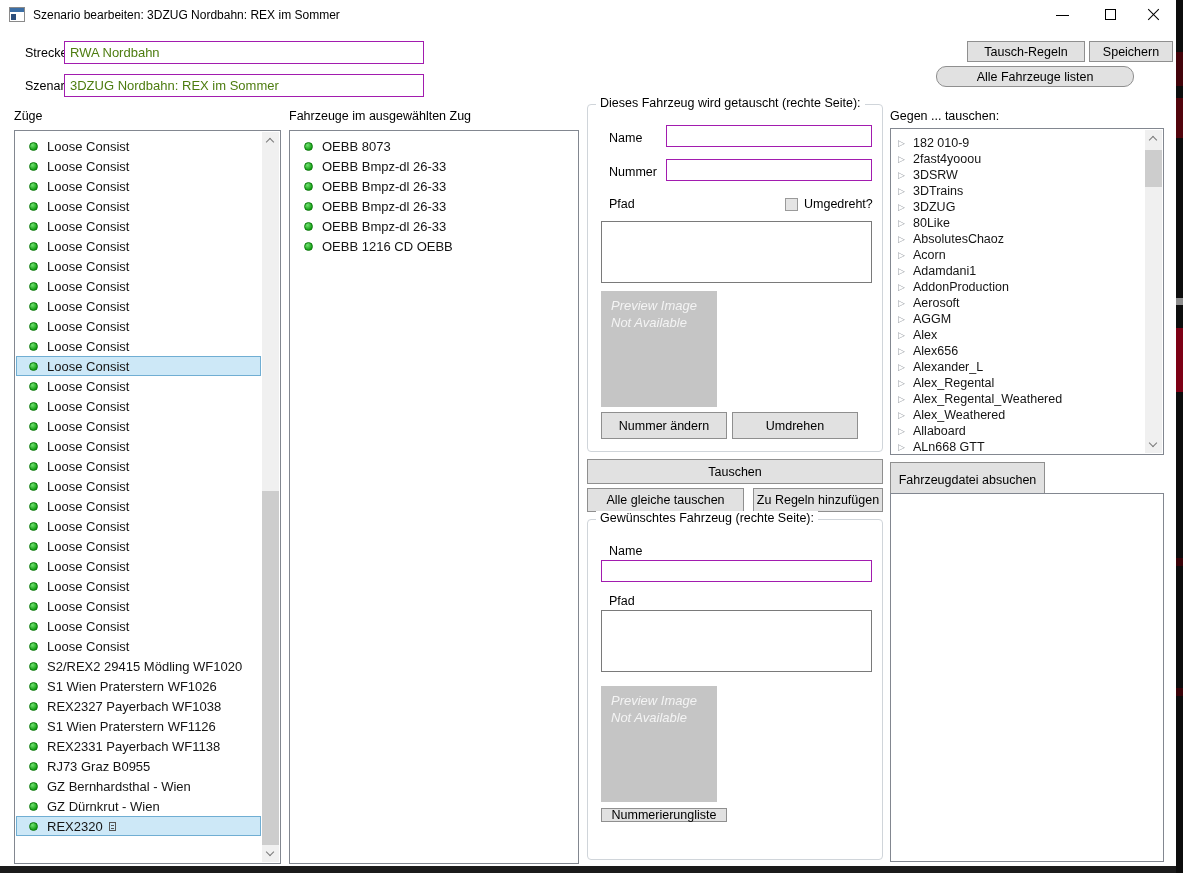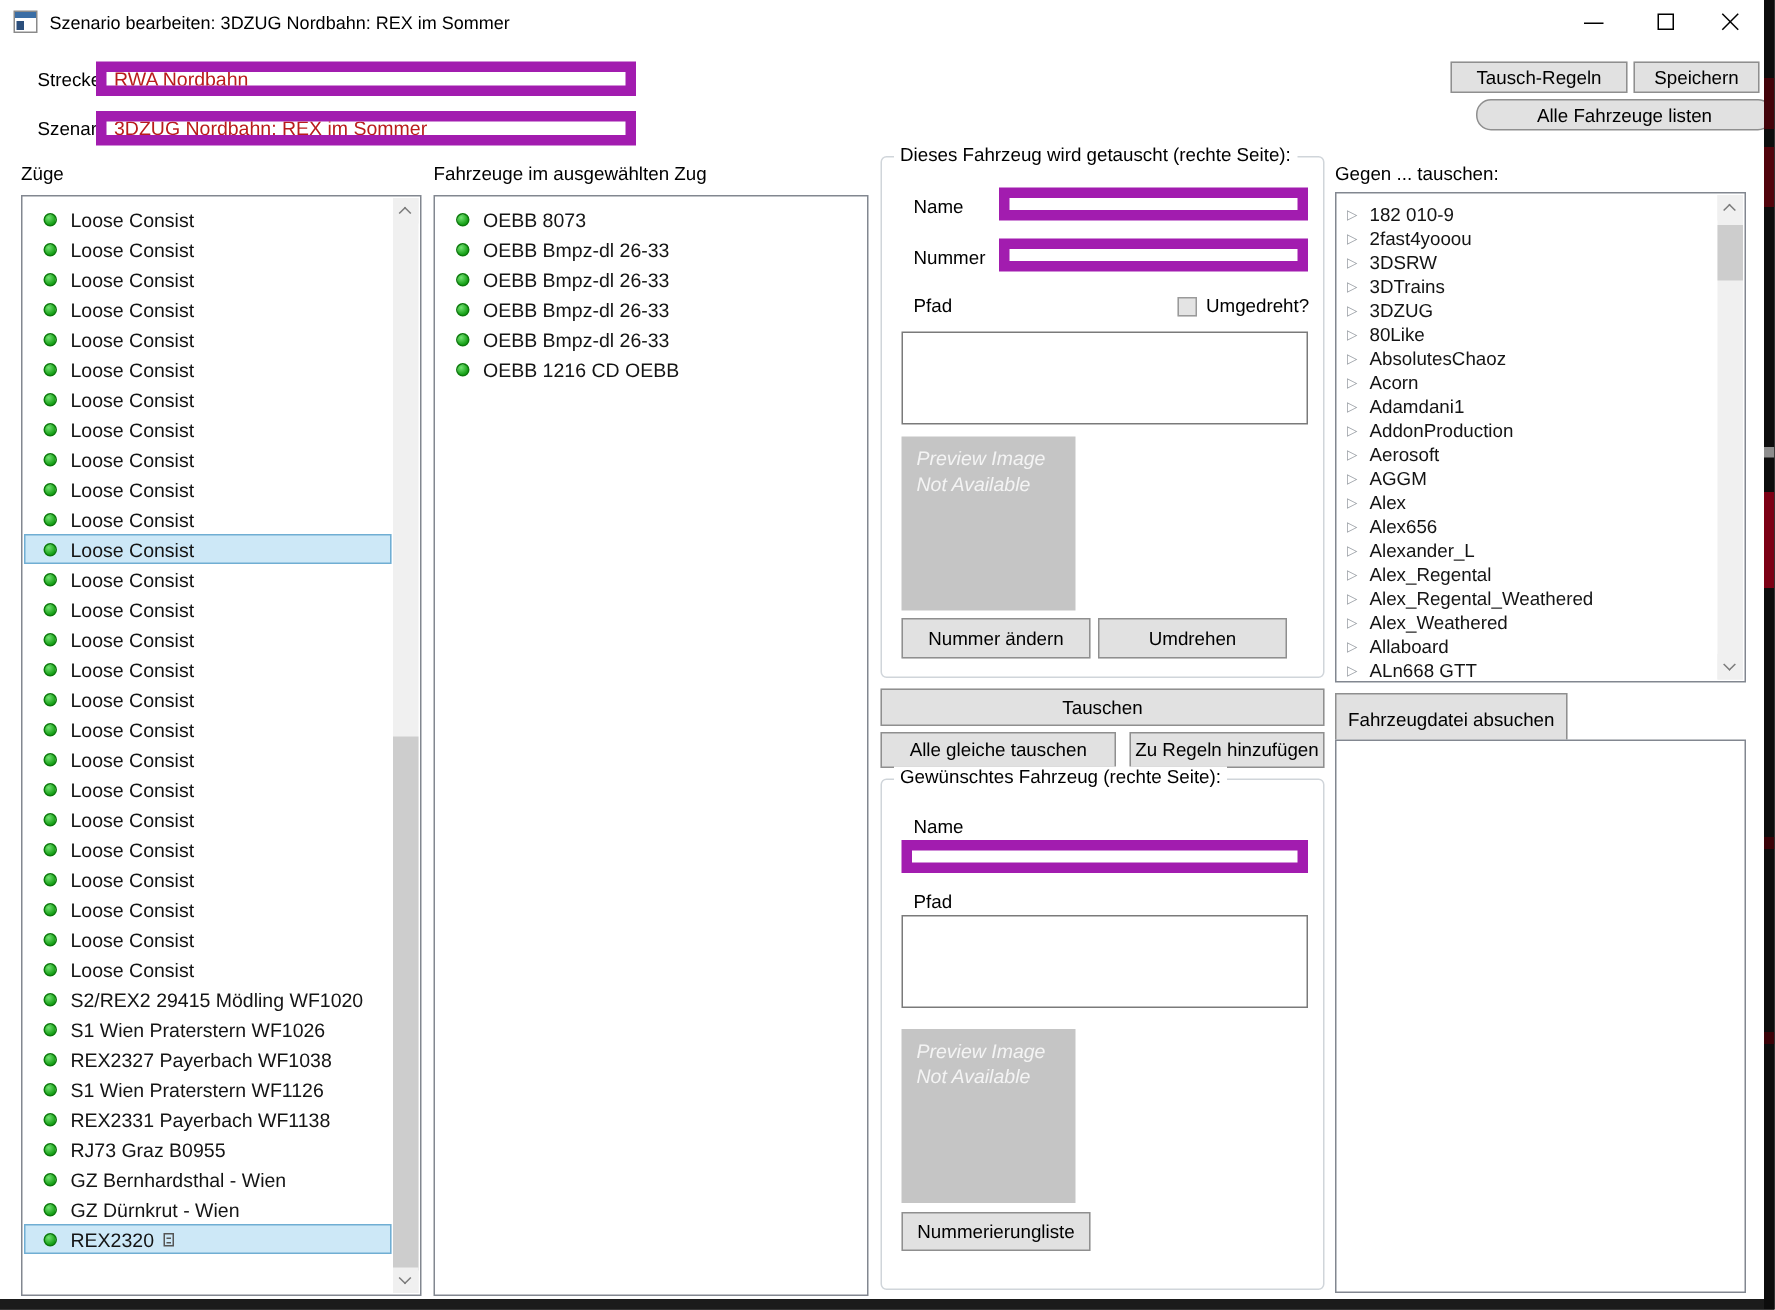--- a/index.html
+++ b/index.html
@@ -16,21 +16,21 @@
   .winbtn{position:absolute;top:0;width:44px;height:30px;}
   .winbtn.min{left:1041px;} .winbtn.max{left:1089px;} .winbtn.close{left:1132px;}
   .glyph-min{position:absolute;left:15px;top:15px;width:13px;height:0;border-top:1px solid #000;}
   .glyph-max{position:absolute;left:16px;top:9px;width:11px;height:11px;border:1px solid #000;}
   .glyph-close{position:absolute;left:15px;top:8px;width:14px;height:14px;}
   .glyph-close::before,.glyph-close::after{content:"";position:absolute;left:-1px;top:6px;width:15px;height:0;border-top:1px solid #000;}
   .glyph-close::before{transform:rotate(45deg);} .glyph-close::after{transform:rotate(-45deg);}
 
   
   .lbl{position:absolute;font-size:12.5px;color:#000;white-space:nowrap;}
-  .tbox{position:absolute;border:7px solid #a21caf;background:#fff;font-size:13px;padding:2px 5px;color:#b91c1c;outline:none;}
+  .tbox{position:absolute;border:1px solid #a21caf;background:#fff;font-size:13px;padding:2px 5px;color:#4d7c0f;outline:none;}
   .btn{position:absolute;background:#e1e1e1;border:1px solid #8f8f8f;font-size:12.5px;color:#000;
        display:flex;align-items:center;justify-content:center;white-space:nowrap;cursor:default;}
   .panel{position:absolute;border:1px solid #828790;background:#fff;overflow:hidden;padding-left:28px;}
   .group{position:absolute;border:1px solid #d0d5da;border-radius:4px;background:#fff;}
   .group>.legend{position:absolute;top:-9px;left:8px;background:#fff;padding:0 4px;font-size:12.5px;color:#000;white-space:nowrap;}
   .preview{position:absolute;background:#c5c5c5;color:#f4f4f4;font-style:italic;font-size:13px;line-height:1.3;padding:7px 10px;}
   .textarea{position:absolute;border:1px solid #7a7a7a;background:#fff;}
   .checkbox{position:absolute;width:13px;height:13px;border:1px solid #9a9a9a;background:#e4e4e4;}
 
   
@@ -81,21 +81,21 @@
         </div>
     </div>
 
     <span class="lbl" style="left:25px;top:46px;">Strecke</span>
     <input class="tbox" style="left: 64px; top: 41px; width: 360px; height: 23px;" value="RWA Nordbahn">
     <span class="lbl" style="left:25px;top:79px;">Szenario</span>
     <input class="tbox" style="left: 64px; top: 74px; width: 360px; height: 23px;" value="3DZUG Nordbahn: REX im Sommer">
 
     <div class="btn" style="left:967px;top:41px;width:118px;height:21px;">Tausch-Regeln</div>
     <div class="btn" style="left:1089px;top:41px;width:84px;height:21px;">Speichern</div>
-    <div class="btn" style="left:984px;top:66px;width:198px;height:21px;border-radius:10px;">Alle Fahrzeuge listen</div>
+    <div class="btn" style="left:936px;top:66px;width:198px;height:21px;border-radius:10px;">Alle Fahrzeuge listen</div>
 
     <span class="lbl" style="left:14px;top:109px;">Züge</span>
     <div class="panel" style="left:14px;top:130px;width:267px;height:734px;">
       <div class="list-inner">
 
       <div class="row">
             <span class="dot"></span>
             <span class="txt">Loose Consist</span>
 
           </div>
@@ -337,21 +337,21 @@
     <div class="group" style="left:587px;top:519px;width:296px;height:341px;">
       <span class="legend">Gewünschtes Fahrzeug (rechte Seite):</span>
       <span class="lbl" style="left:21px;top:24px;">Name</span>
       <input class="tbox" style="left: 13px; top: 40px; width: 271px; height: 22px;">
       <span class="lbl" style="left:21px;top:74px;">Pfad</span>
       <div class="textarea" style="left:13px;top:90px;width:271px;height:62px;"></div>
       <div class="preview" style="left:13px;top:166px;width:116px;height:116px;">
         <div>Preview Image</div>
         <div>Not Available</div>
       </div>
-      <div class="btn" style="left:13px;top:288px;width:126px;height:26px;">Nummerierungliste</div>
+      <div class="btn" style="left:13px;top:288px;width:126px;height:14px;">Nummerierungliste</div>
     </div>
 
     <span class="lbl" style="left:890px;top:109px;">Gegen ... tauschen:</span>
     <div class="panel" style="left:890px;top:128px;width:274px;height:327px;">
       <div class="list-inner" style="right:18px;padding-top:6px;">
 
       <div class="trow">
             <span class="expander"></span>
             <span class="txt">182 010-9</span>
           </div>

